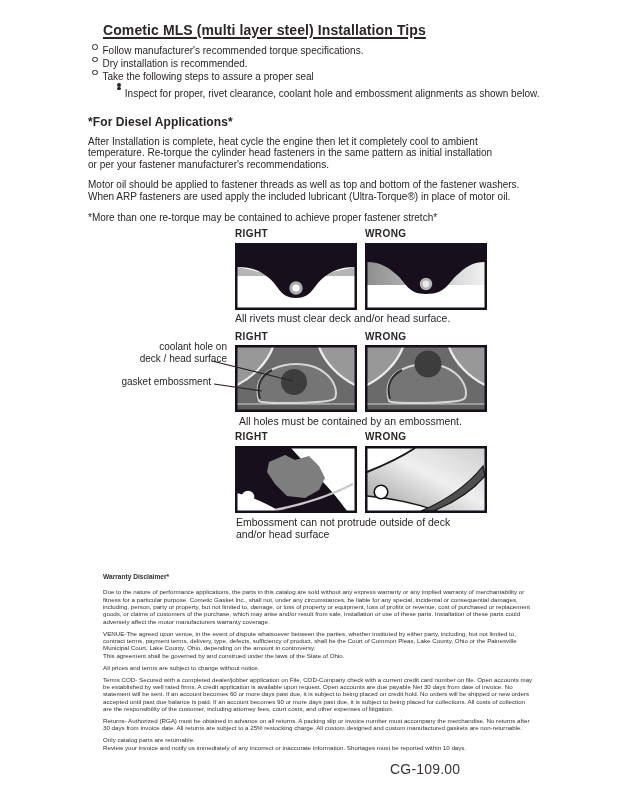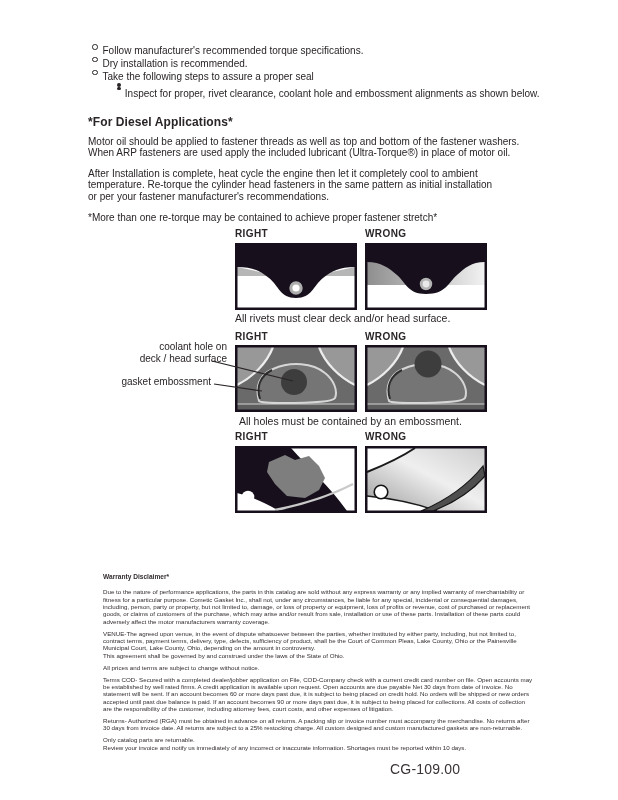--- a/index.html
+++ b/index.html
@@ -31,20 +31,21 @@
   .disclaimer h4{margin:0 0 8px 0;font-size:6.6px;}
   .disc-p{margin:0 0 4.6px 0;}
   .disc-line{white-space:nowrap;}
   .footer-code{left:390px;top:761px;font-size:14px;letter-spacing:.2px;color:#3a3335;}
 </style>
 </head>
 <body>
 
 <div class="page">
 
+  <div class="abs doc-title">Cometic MLS (multi layer steel) Installation Tips</div>
 
   <div class="abs tips-list">
     <div class="tip-row">
       <span class="ring"></span>
       <span>Follow manufacturer's recommended torque specifications.</span>
     </div>
     <div class="tip-row">
       <span class="ring"></span>
       <span>Dry installation is recommended.</span>
     </div>
@@ -57,27 +58,27 @@
     </div>
     <div class="tip-row sub-row">
       <span class="dot"></span>
       <span>Inspect for proper, rivet clearance, coolant hole and embossment alignments as shown below.</span>
     </div>
   </div>
 
   <div class="abs diesel">
     <h3>*For Diesel Applications*</h3>
     <div class="para">
-      <div>Motor oil should be applied to fastener threads as well as top and bottom of the fastener washers.</div>
-      <div>When ARP fasteners are used apply the included lubricant (Ultra-Torque®) in place of motor oil.</div>
-    </div>
-    <div class="para">
       <div>After Installation is complete, heat cycle the engine then let it completely cool to ambient</div>
       <div>temperature. Re-torque the cylinder head fasteners in the same pattern as initial installation</div>
       <div>or per your fastener manufacturer's recommendations.</div>
+    </div>
+    <div class="para">
+      <div>Motor oil should be applied to fastener threads as well as top and bottom of the fastener washers.</div>
+      <div>When ARP fasteners are used apply the included lubricant (Ultra-Torque®) in place of motor oil.</div>
     </div>
     <div class="para">*More than one re-torque may be contained to achieve proper fastener stretch*</div>
   </div>
 
   <div class="abs dg-label" style="left:235px;top:228px;">RIGHT</div>
   <div class="abs dg-label" style="left:365px;top:228px;">WRONG</div>
 
   <svg class="abs box-svg" style="left:235px;top:243px;" width="122" height="67" viewBox="0 0 122 67">
     <rect x="0" y="0" width="122" height="67" fill="#ffffff"></rect>
     <polygon points="2,24 44,33 2,33" fill="#b6b6b6"></polygon>
@@ -174,20 +175,24 @@
     </defs>
     <rect x="0" y="0" width="122" height="67" fill="#ffffff"></rect>
     <path fill="url(#g3)" d="M2,26 C22,18 38,10 50,2 H120 V65 H72 C48,56 22,52 2,50 Z"></path>
     <path fill="none" stroke="#1a1a1a" stroke-width="2" d="M2,26 C22,18 38,10 50,2"></path>
     <path fill="none" stroke="#1a1a1a" stroke-width="1.5" d="M2,50 C22,52 48,56 72,65"></path>
     <path fill="#4f4f4f" stroke="#141414" stroke-width="1.2" d="M56,65 C82,54 102,40 118,20 L120,30 C106,46 86,58 68,65 Z"></path>
     <circle cx="16" cy="46" r="6.8" fill="#ffffff" stroke="#141414" stroke-width="1.6"></circle>
     <rect x="1.25" y="1.25" width="119.5" height="64.5" fill="none" stroke="#17101c" stroke-width="2.5"></rect>
   </svg>
 
+  <div class="abs dg-caption" style="left:236px;top:516px;">
+    <div>Embossment can not protrude outside of deck</div>
+    <div>and/or head surface</div>
+  </div>
 
   <div class="abs disclaimer">
     <h4>Warranty Disclaimer*</h4>
 
     <div class="disc-p">
       <div class="disc-line">Due to the nature of performance applications, the parts in this catalog are sold without any express warranty or any implied warranty of merchantability or</div>
       <div class="disc-line">fitness for a particular purpose.  Cometic Gasket Inc., shall not, under any circumstances, be liable for any special, incidental or consequential damages,</div>
       <div class="disc-line">including, person, party or property, but not limited to, damage, or loss of property or equipment, loss of profits or revenue, cost of purchased or replacement</div>
       <div class="disc-line">goods, or claims of customers of the purchase, which may arise and/or result from sale, installation or use of these parts.  Installation of these parts could</div>
       <div class="disc-line">adversely affect the motor manufacturers warranty coverage.</div>

